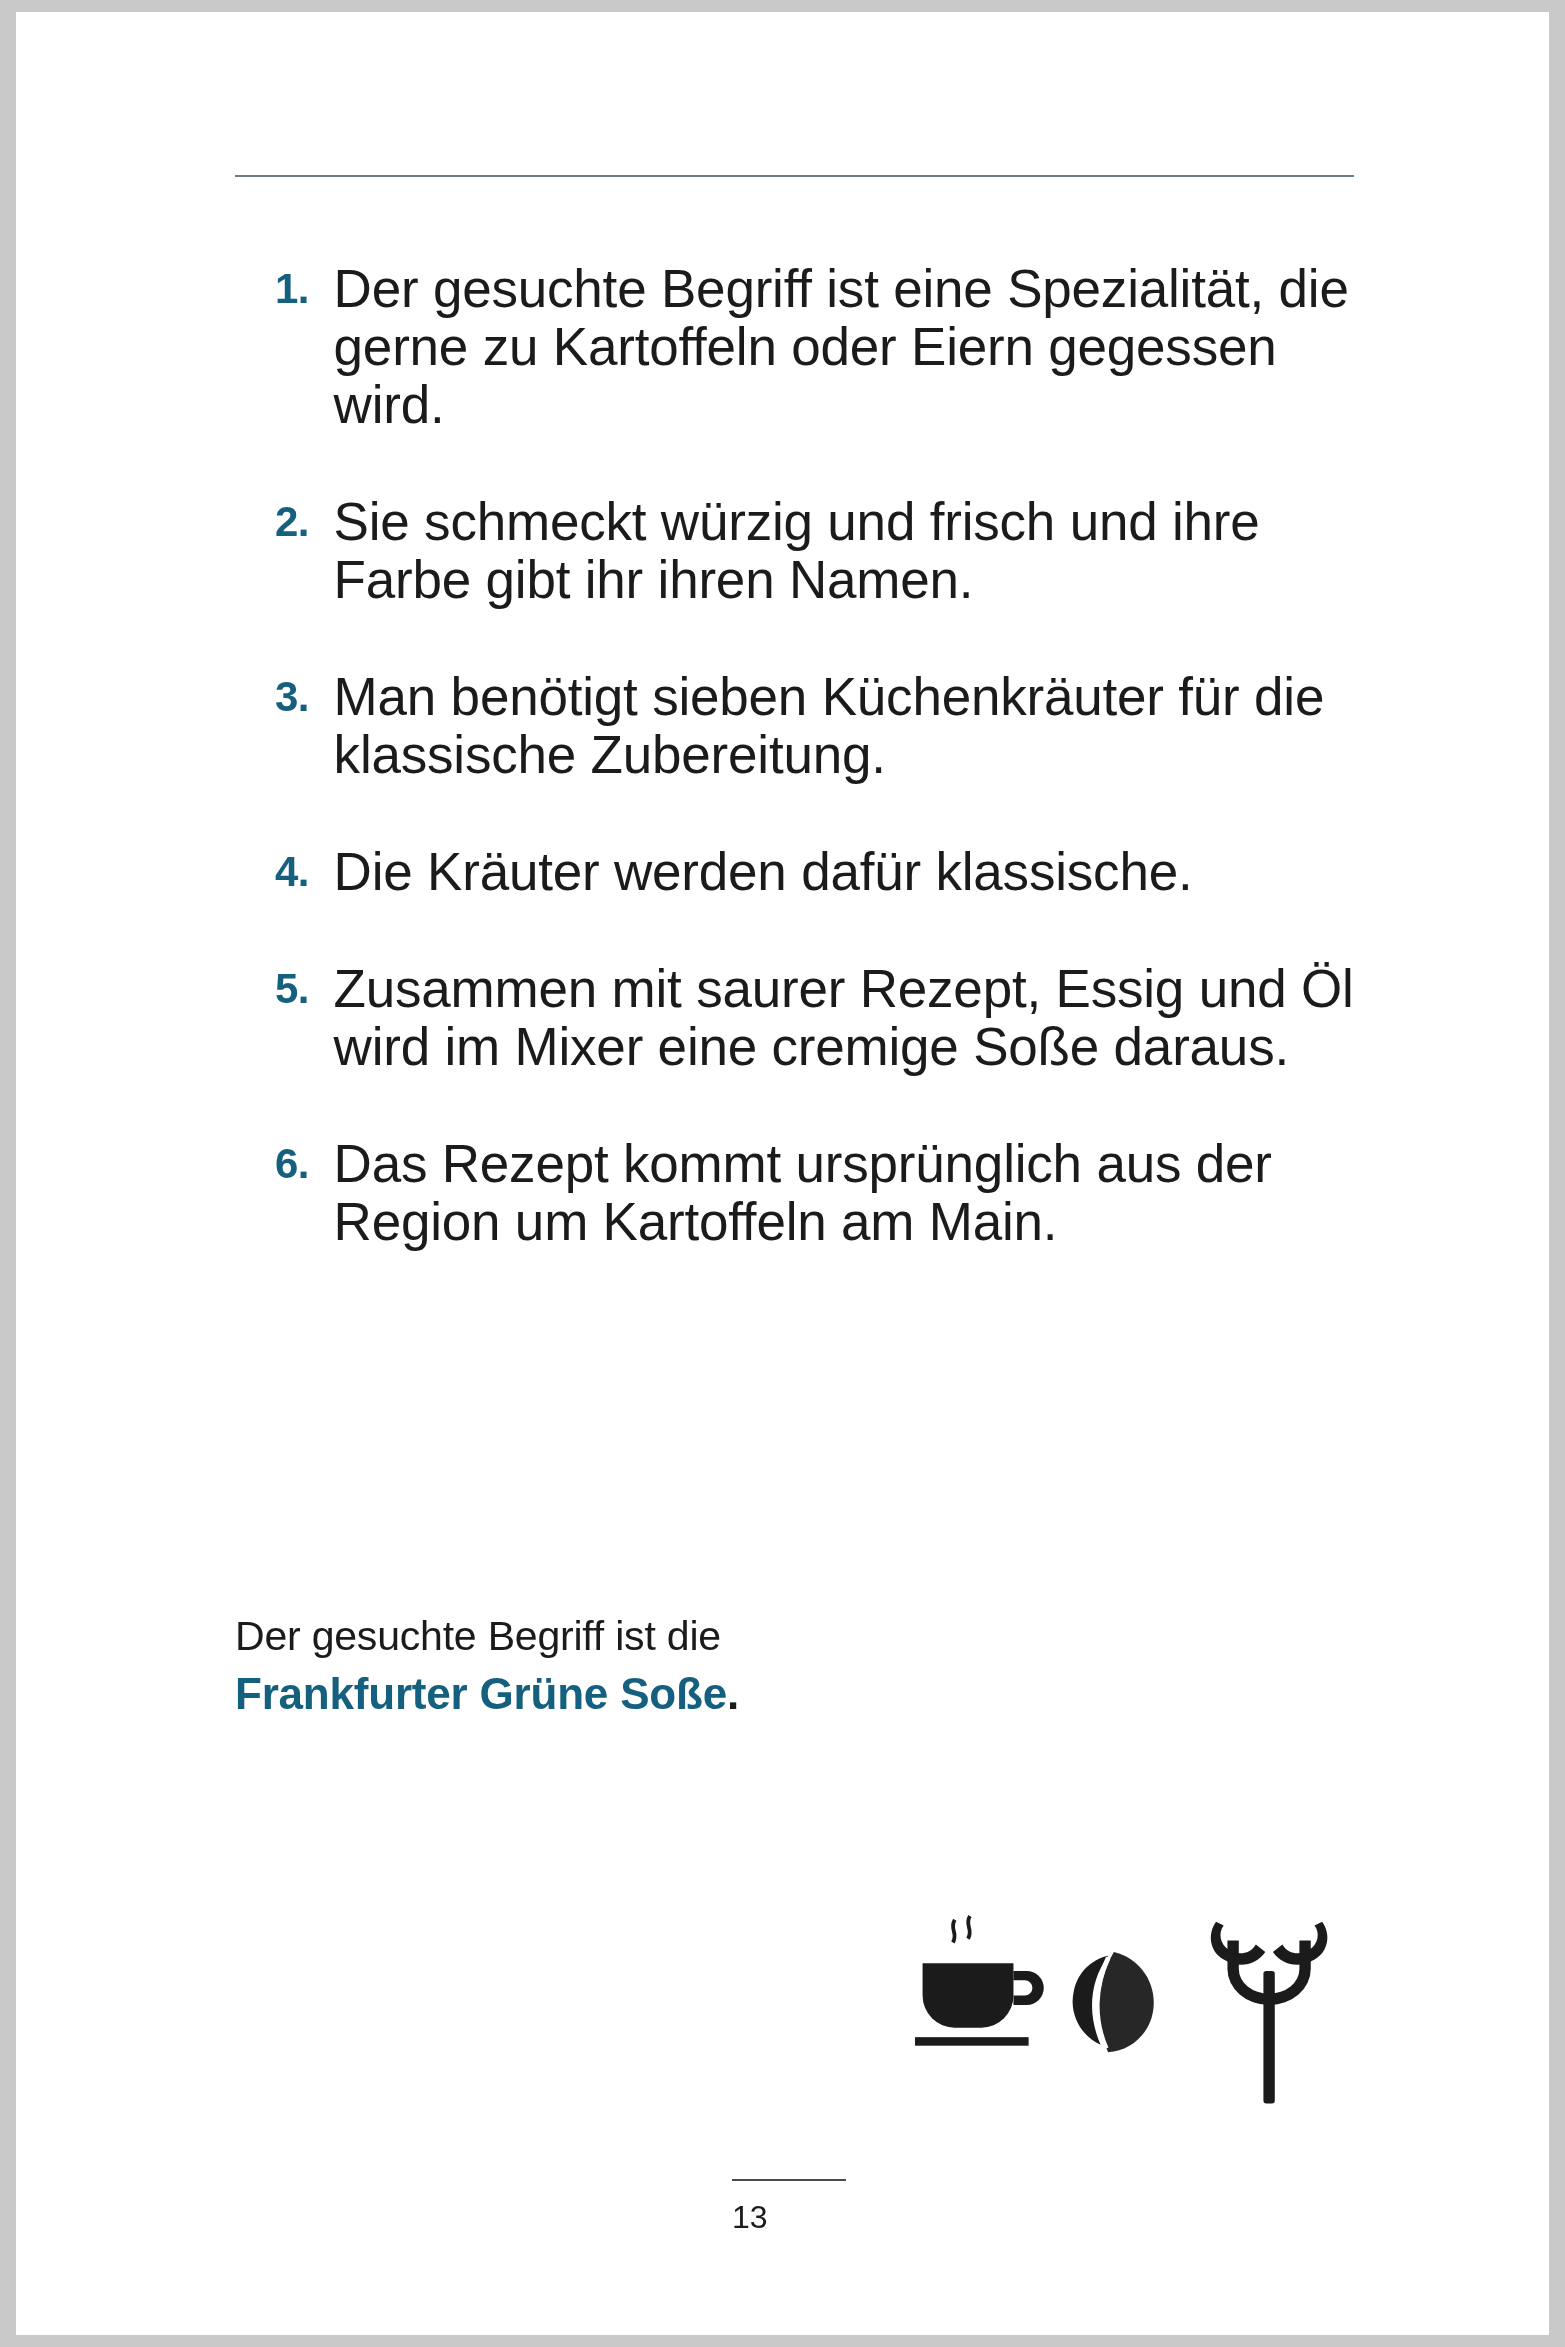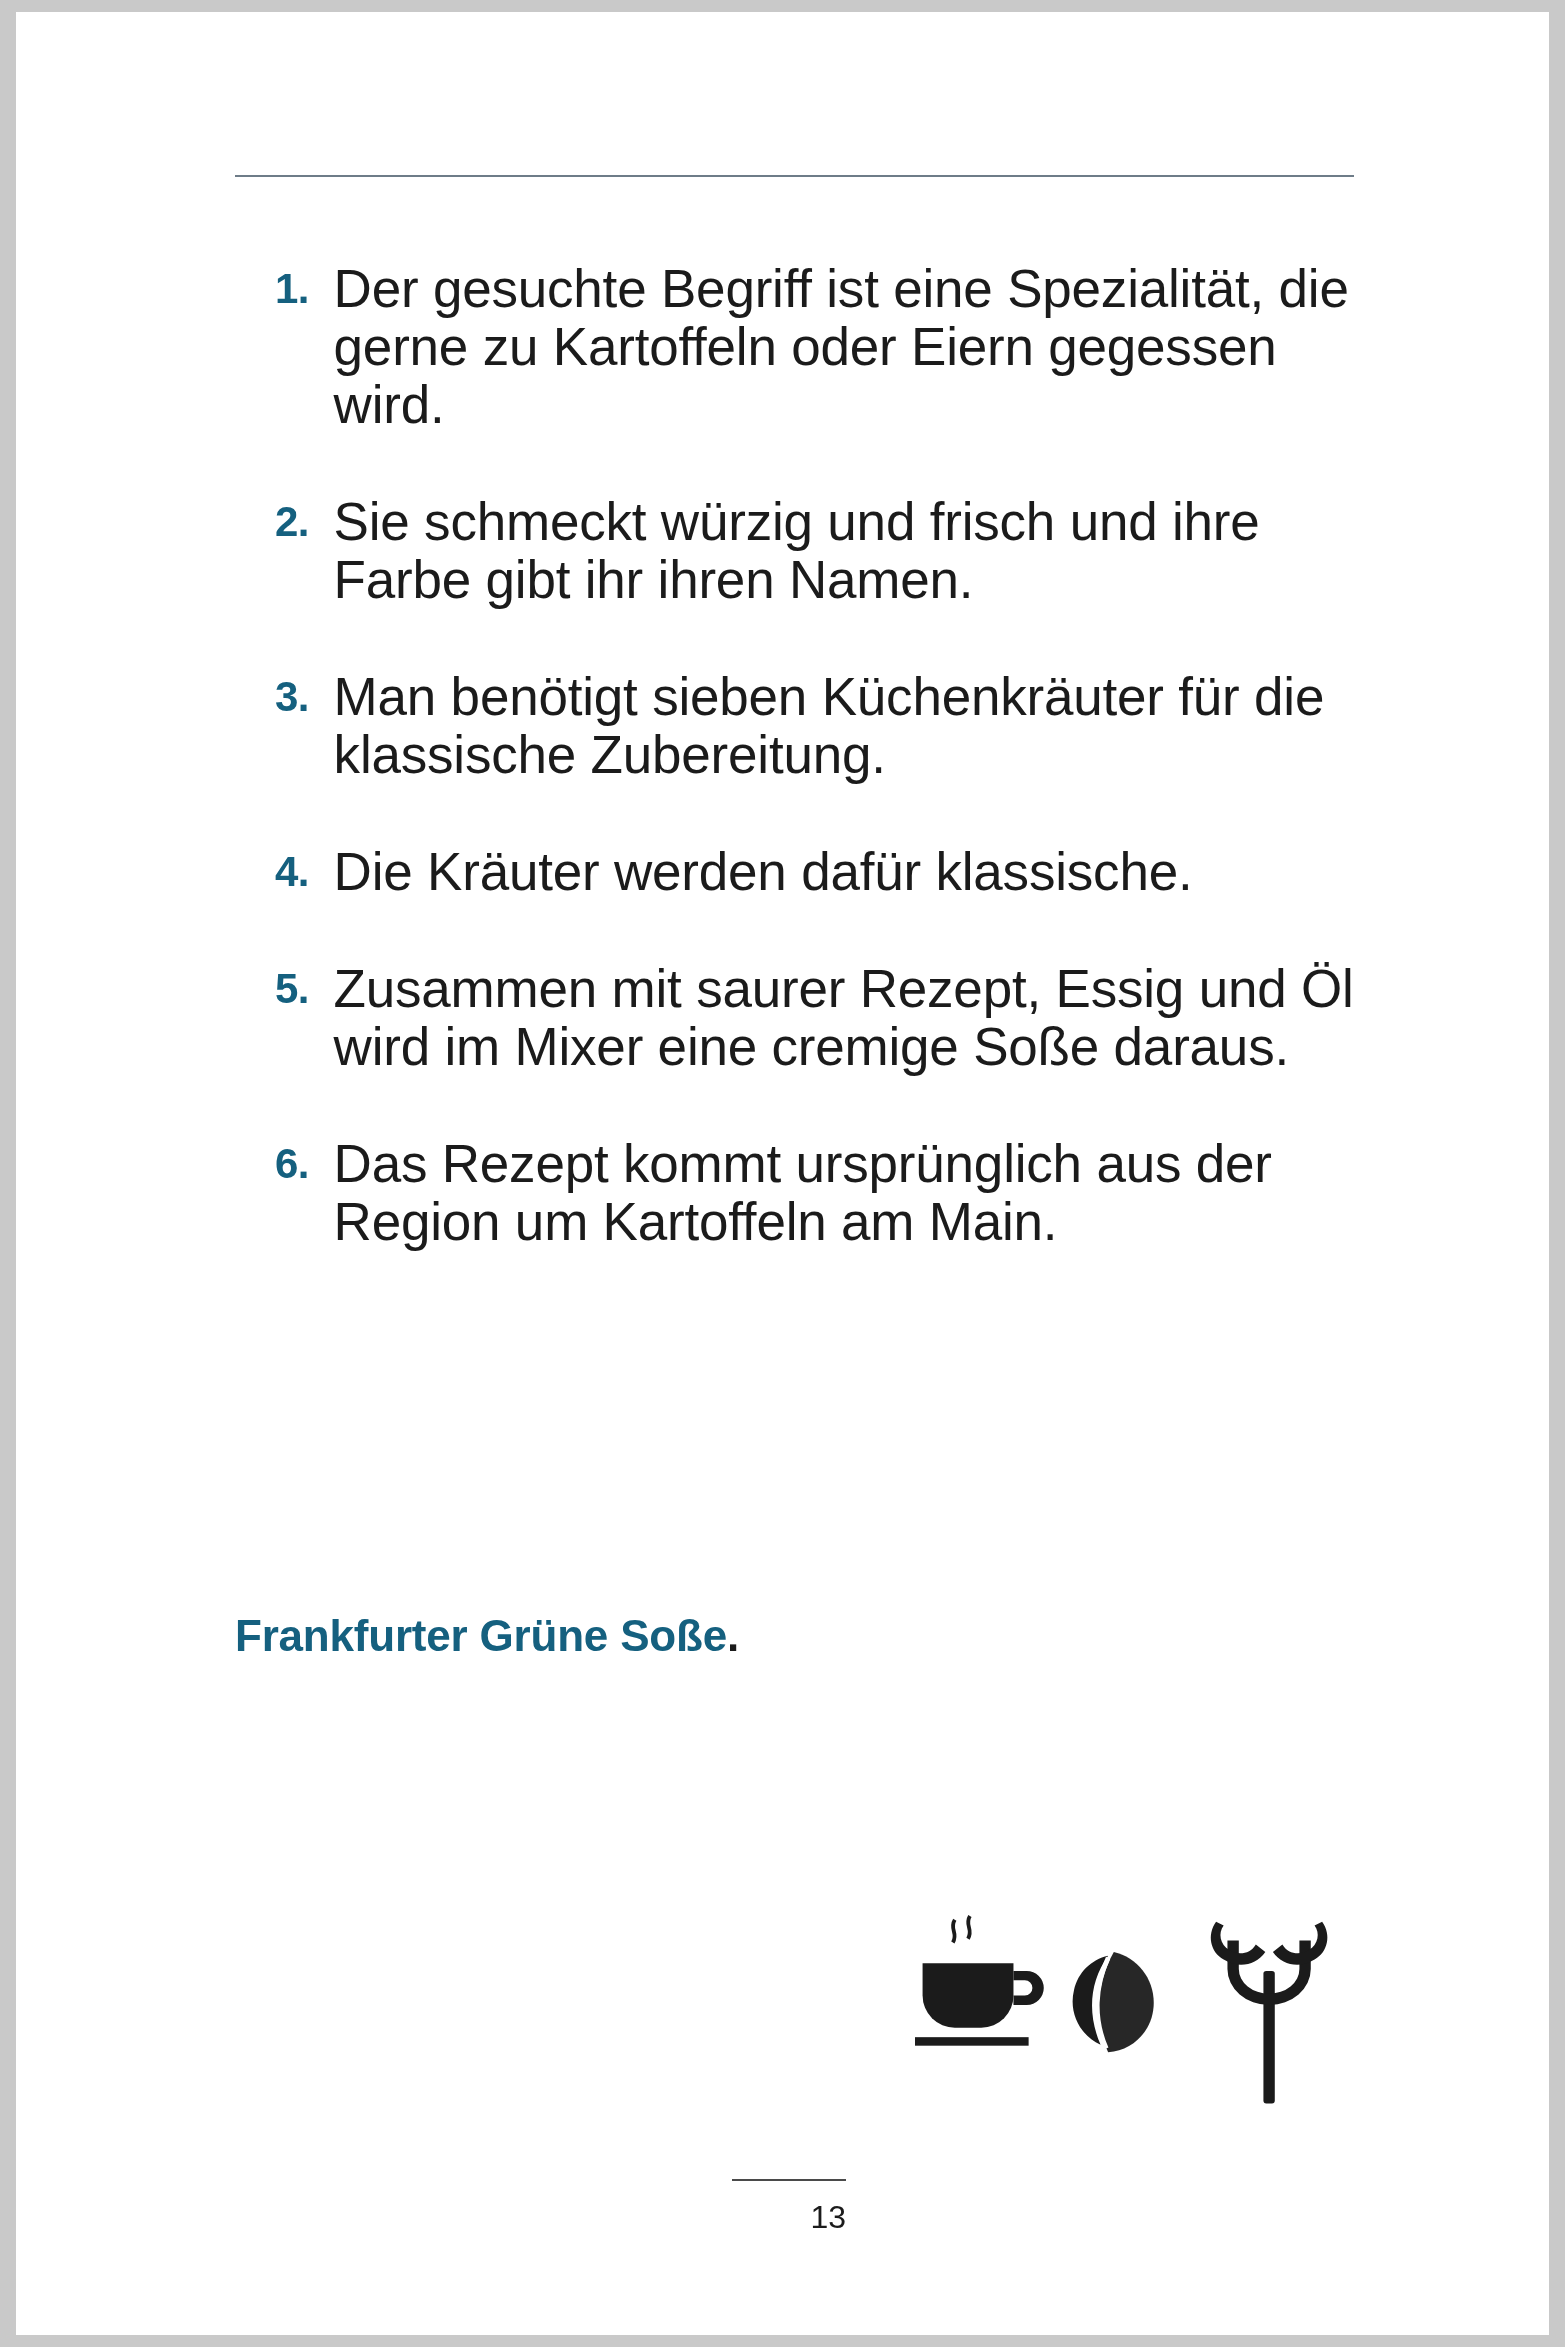--- a/index.html
+++ b/index.html
@@ -95,21 +95,21 @@
     top: 2167px;
     width: 114px;
     height: 1.9px;
     background: #4a4a4a;
   }
   .folio {
     position: absolute;
     left: 716px;
     top: 2184px;
     width: 114px;
-    text-align: right;
+    text-align: left;
     color: #1b1b1b;
     font-size: 32px;
     line-height: 42px;
   }
 </style>
 </head>
 <body>
 
 <div class="page">
 
@@ -143,20 +143,21 @@
     </div>
 
     <div class="item">
       <div class="num">6.</div>
       <div class="txt">Das Rezept kommt ursprünglich aus der Region um Kartoffeln am Main.</div>
     </div>
 
   </div>
 
   <div class="solution">
+    <div class="lead">Der gesuchte Begriff ist die</div>
     <div class="answer"><span>Frankfurter Grüne Soße</span><span class="dot">.</span></div>
   </div>
 
   <div class="artwork">
     <svg width="445" height="199" viewBox="0 0 470 210" xmlns="http://www.w3.org/2000/svg">
       <g fill="#1b1b1b">
         <path d="M40 30 c6 -10 -4 -14 2 -24 M56 26 c6 -10 -4 -14 2 -24" stroke="#1b1b1b" stroke-width="4" fill="none"></path>
         <path d="M8 52 h96 v34 a34 34 0 0 1 -34 34 h-28 a34 34 0 0 1 -34 -34 z"></path>
         <path d="M104 60 h14 a18 18 0 0 1 0 36 h-14 v-10 h12 a8 8 0 0 0 0 -16 h-12 z"></path>
         <rect x="0" y="130" width="120" height="9"></rect>

